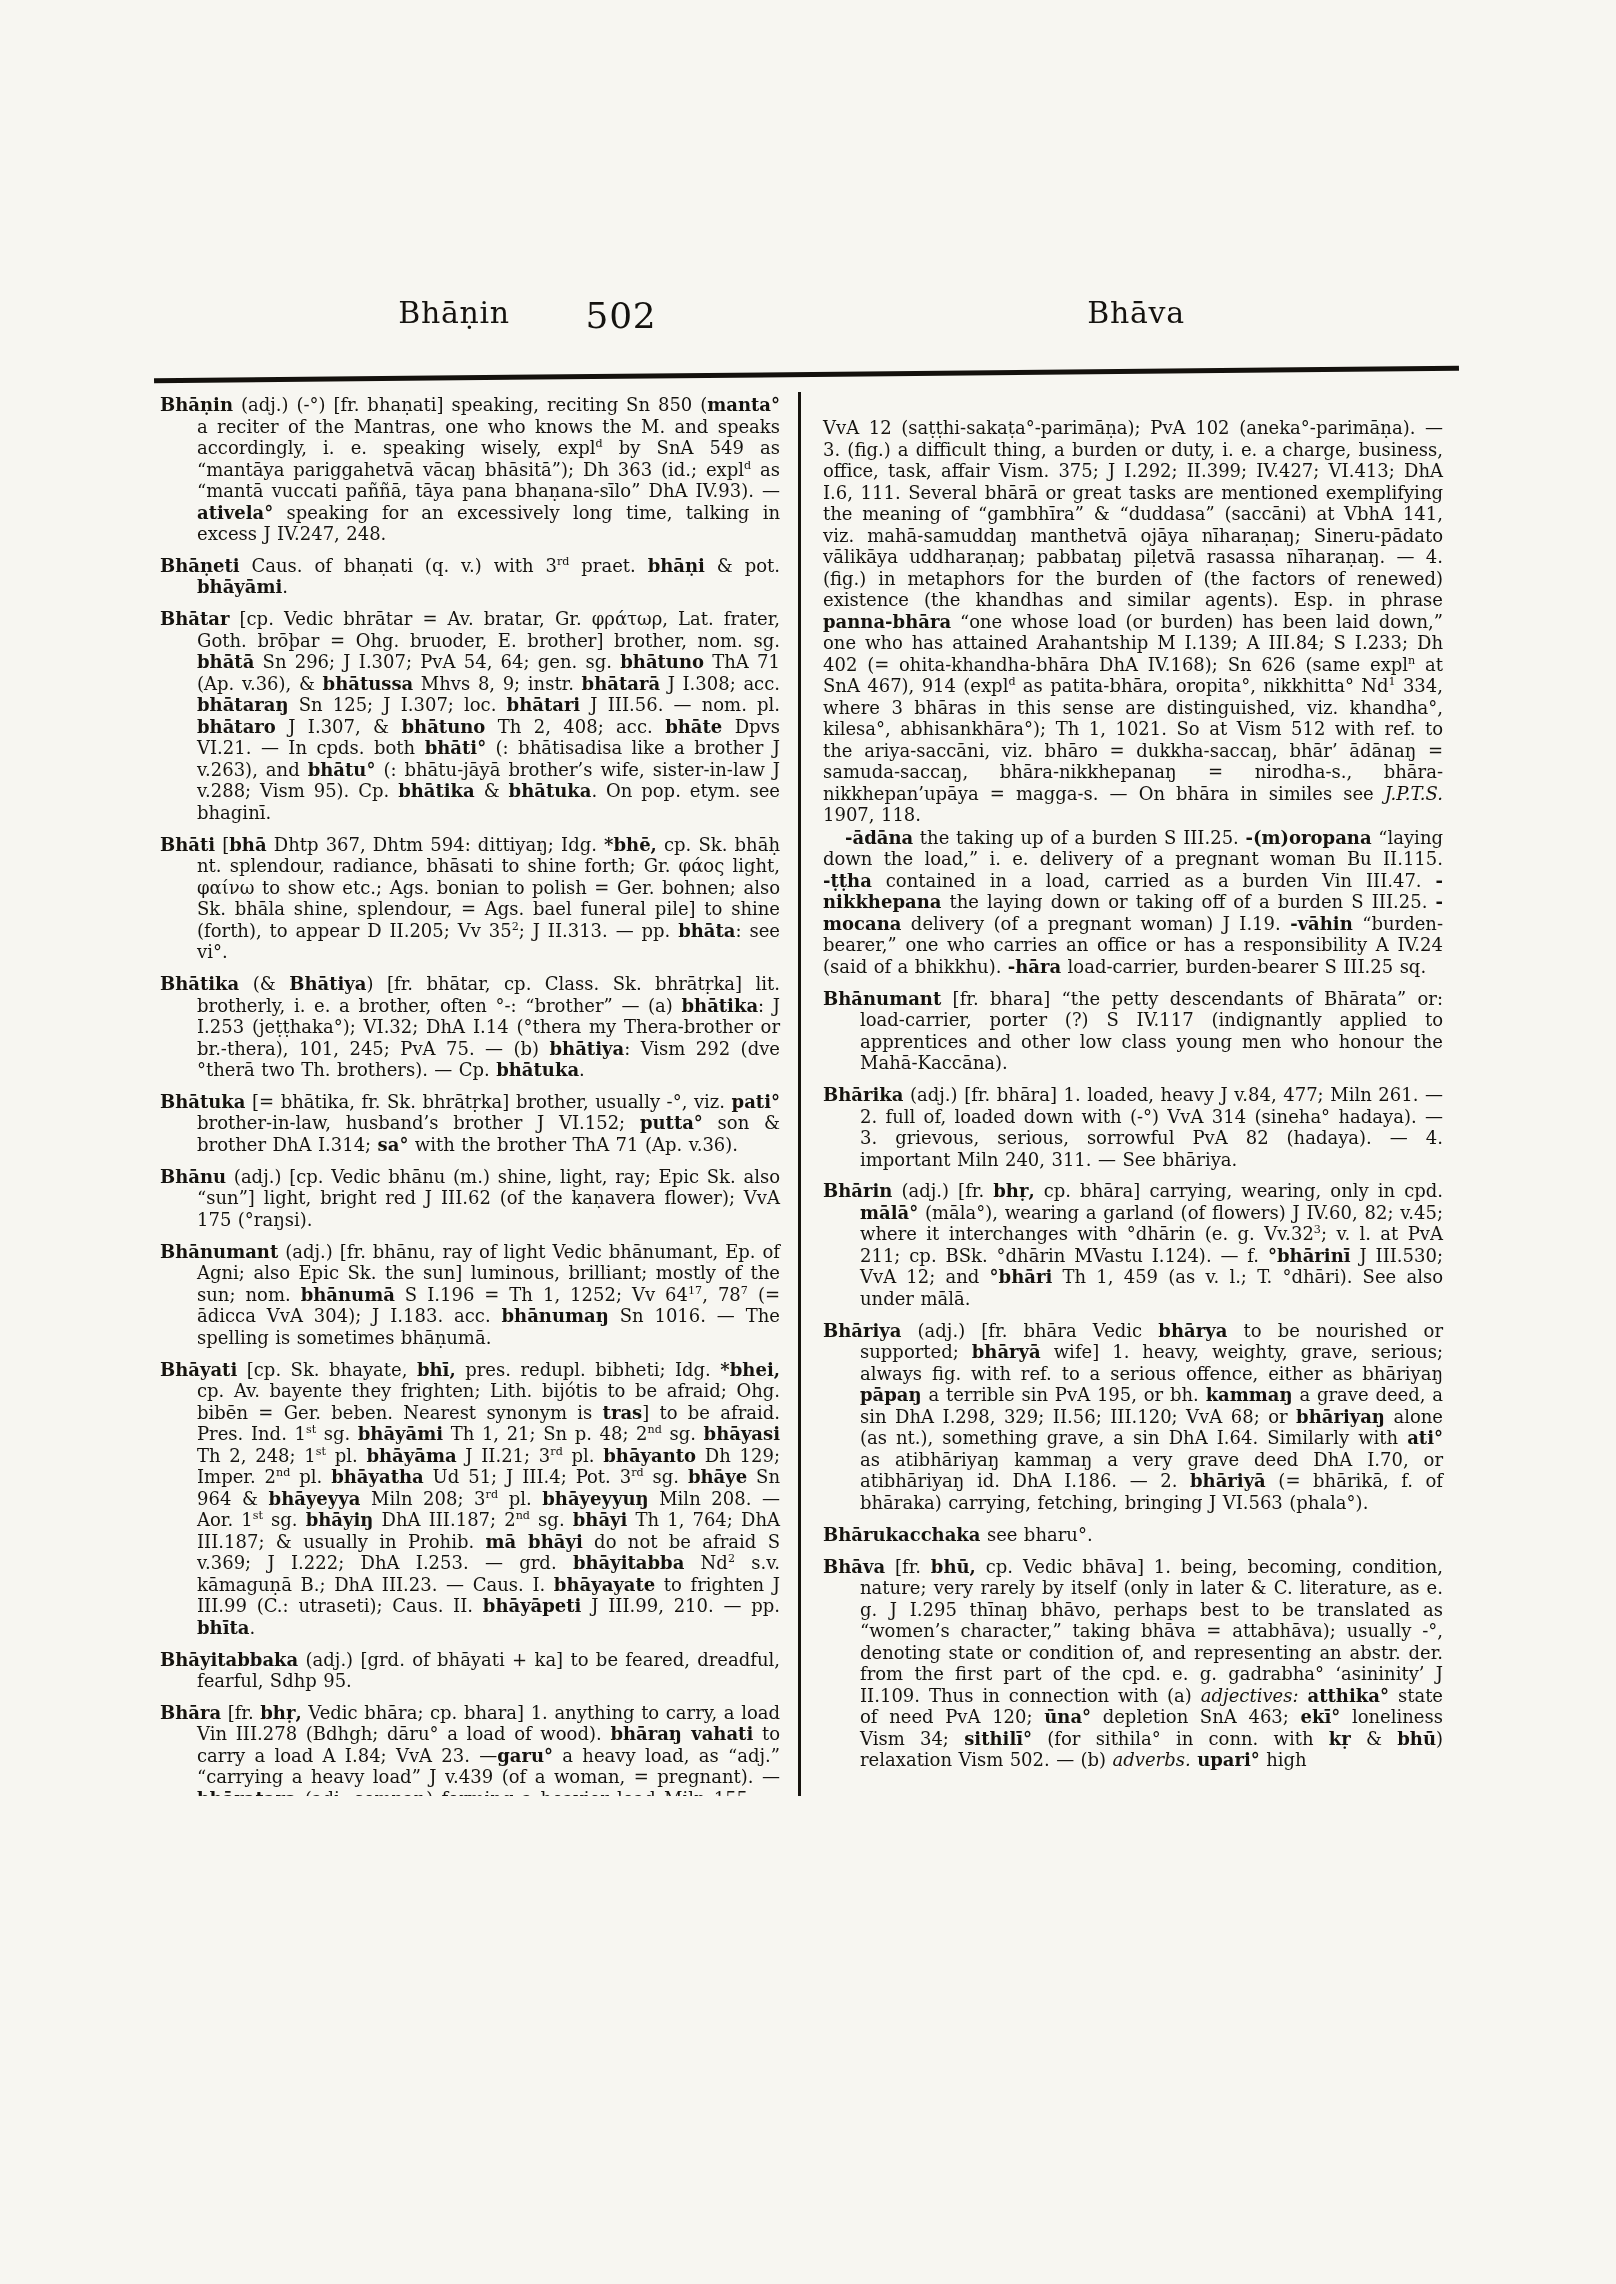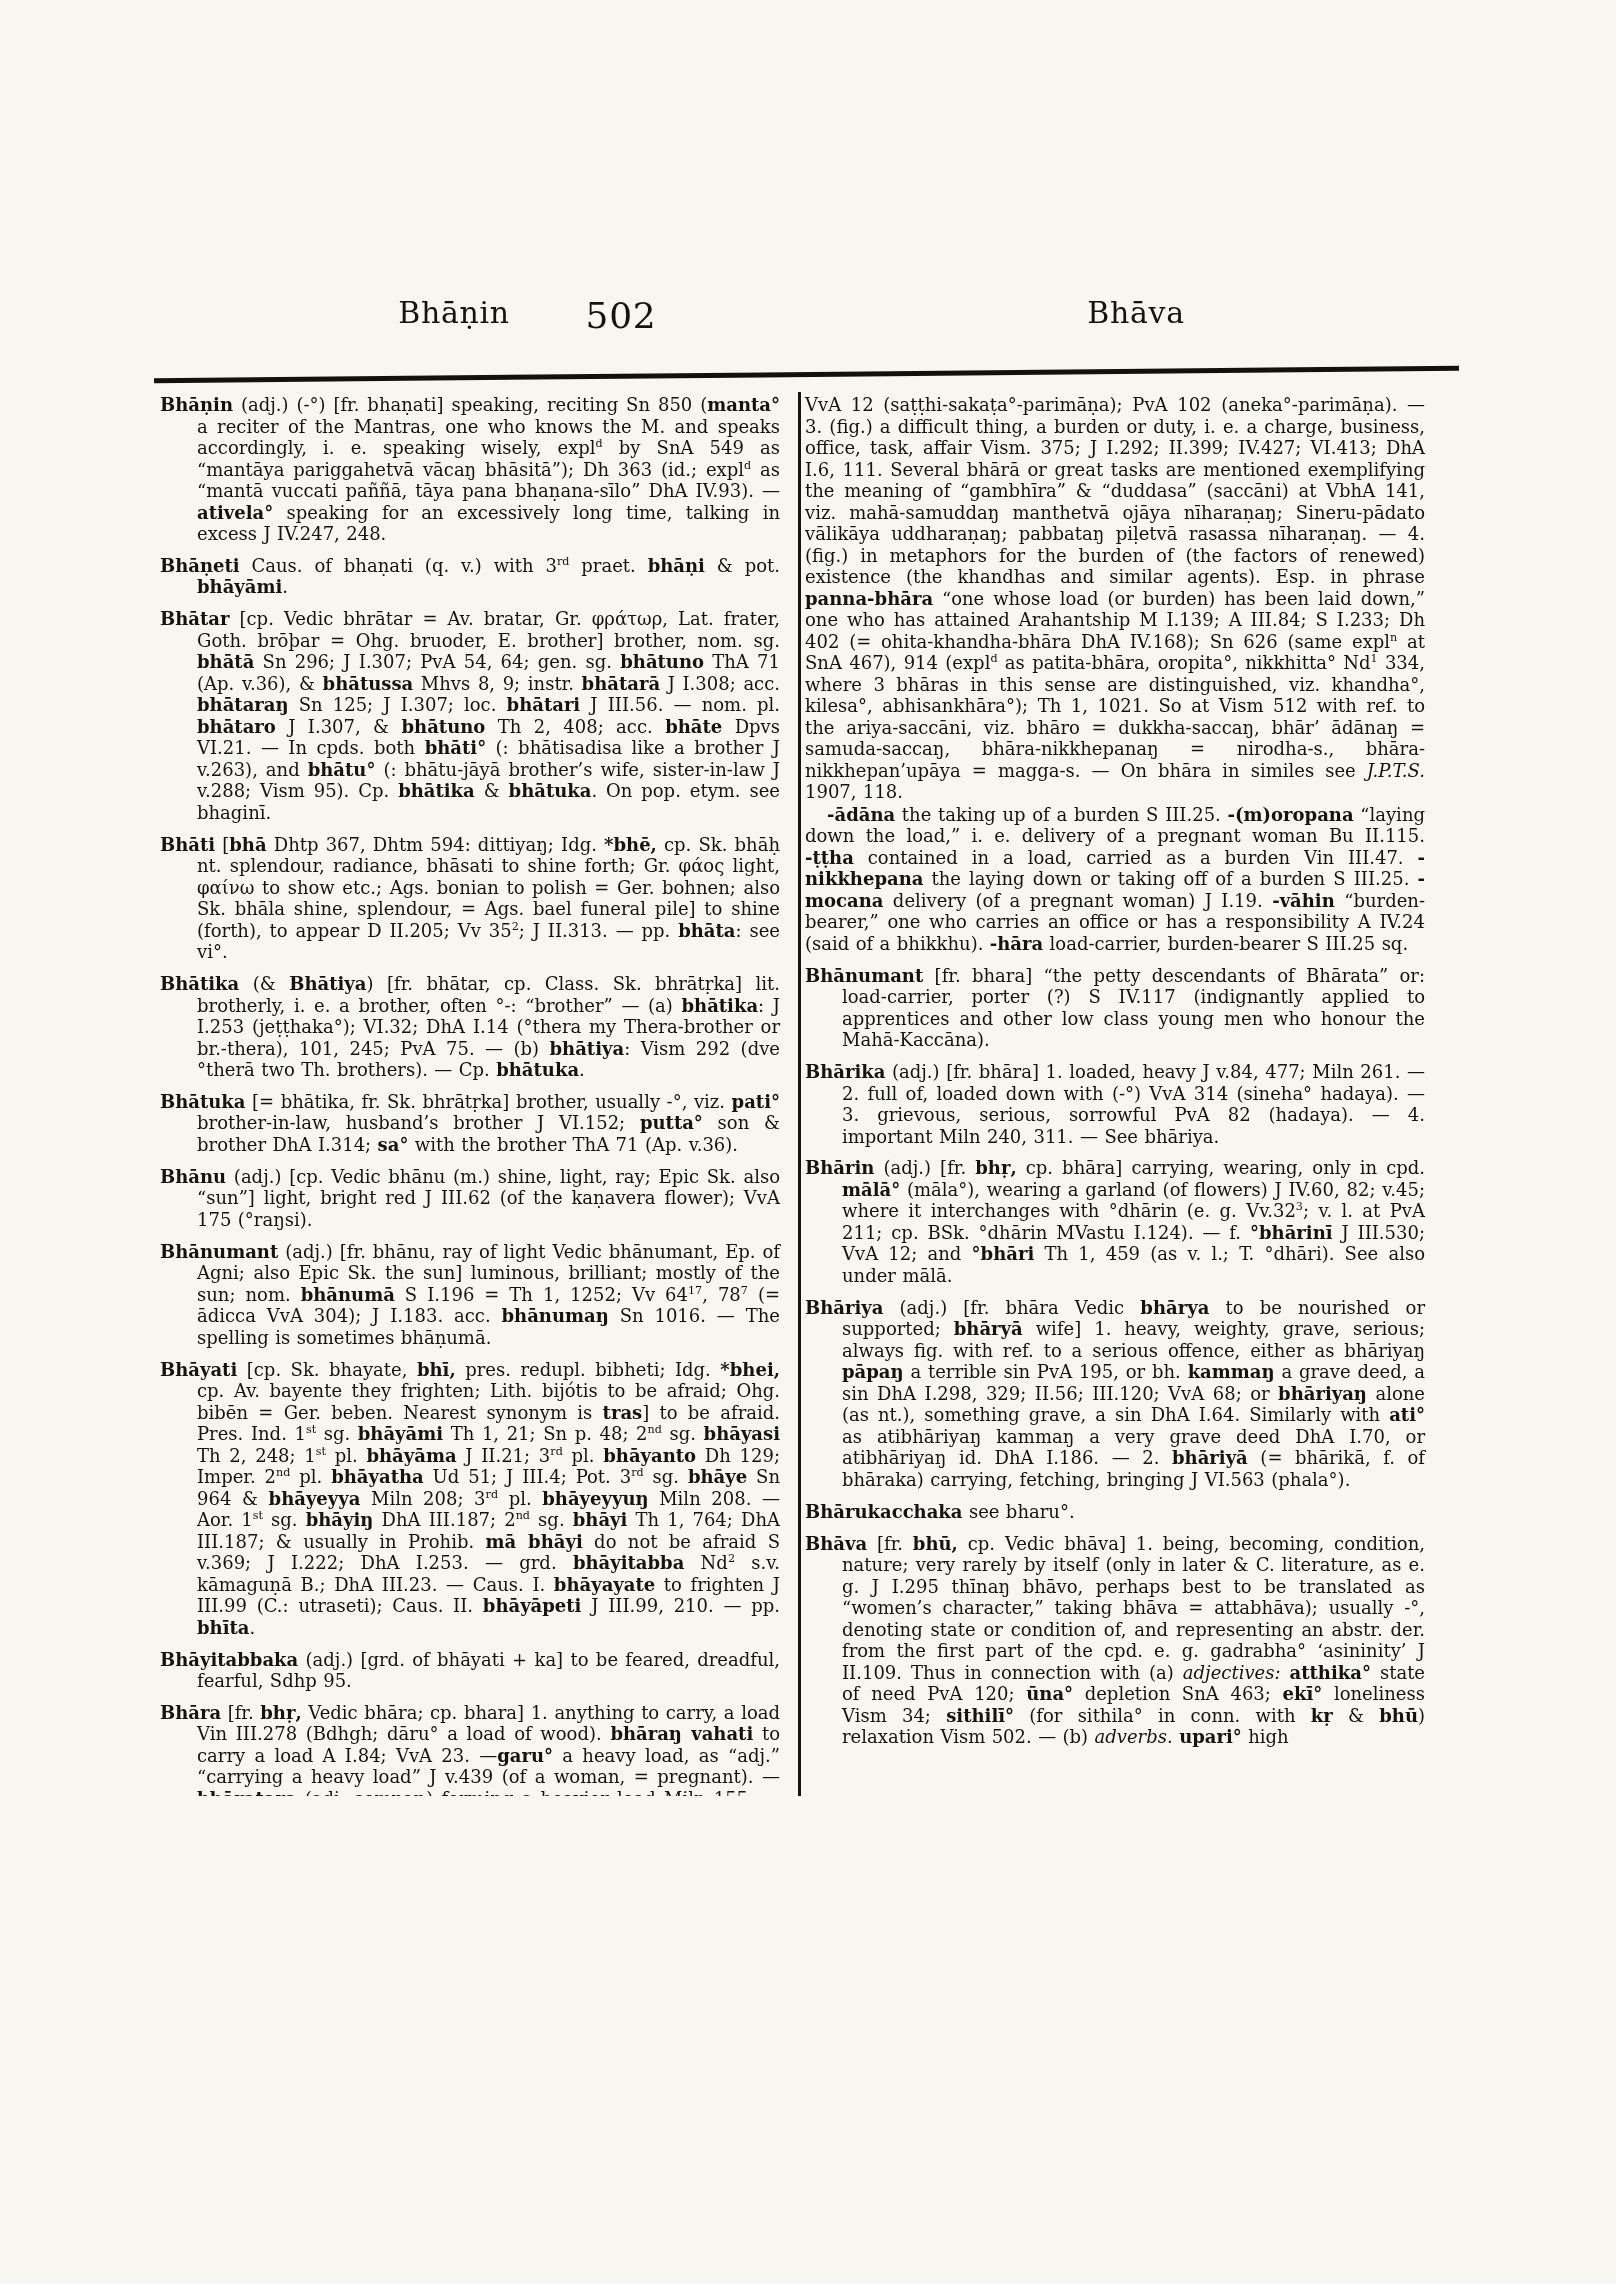--- a/index.html
+++ b/index.html
@@ -22,37 +22,37 @@
   }
   .head-left  { left: 356px;  width: 196px; }
   .head-page  { left: 562px;  width: 118px; font-size: 36px; }
   .head-right { left: 1038px; width: 196px; }
   .head-rule {
     position: absolute; left: 154px; top: 372px; width: 1305px; height: 4.6px;
     background: #14110d; transform: rotate(-0.55deg);
   }
   .columns {
     position: absolute; top: 394px; left: 160px; width: 1284px;
-    display: flex; gap: 25px;
+    display: flex; gap: 43px;
   }
   .col { width: 620px; }
   .col-divider {
     position: absolute; left: 798px; top: 392px; width: 2.6px; height: 1672px;
     background: #17140f;
   }
   .entry {
     margin: 0 0 10.4px 0;
     font-size: 18px; line-height: 21.5px;
     text-align: justify;
     word-spacing: 0.7px;
   }
   .entry b { font-weight: bold; }
   .entry sup { font-size: 0.62em; line-height: 0; }
   .hang  { padding-left: 37px; text-indent: -37px; }
-  .flush { margin-bottom: 1.3px; }
+  .flush { margin-bottom: 1.3px; margin-top: 23px; }
   .cpd   { text-indent: 22px; }
   .speck {
     position: absolute; left: 382px; top: 2126px; width: 7.8px; height: 2.6px;
     background: #3a372f; opacity: .65; border-radius: 1.3px;
   }
 </style>
 </head>
 <body>
 
 <div class="page">

